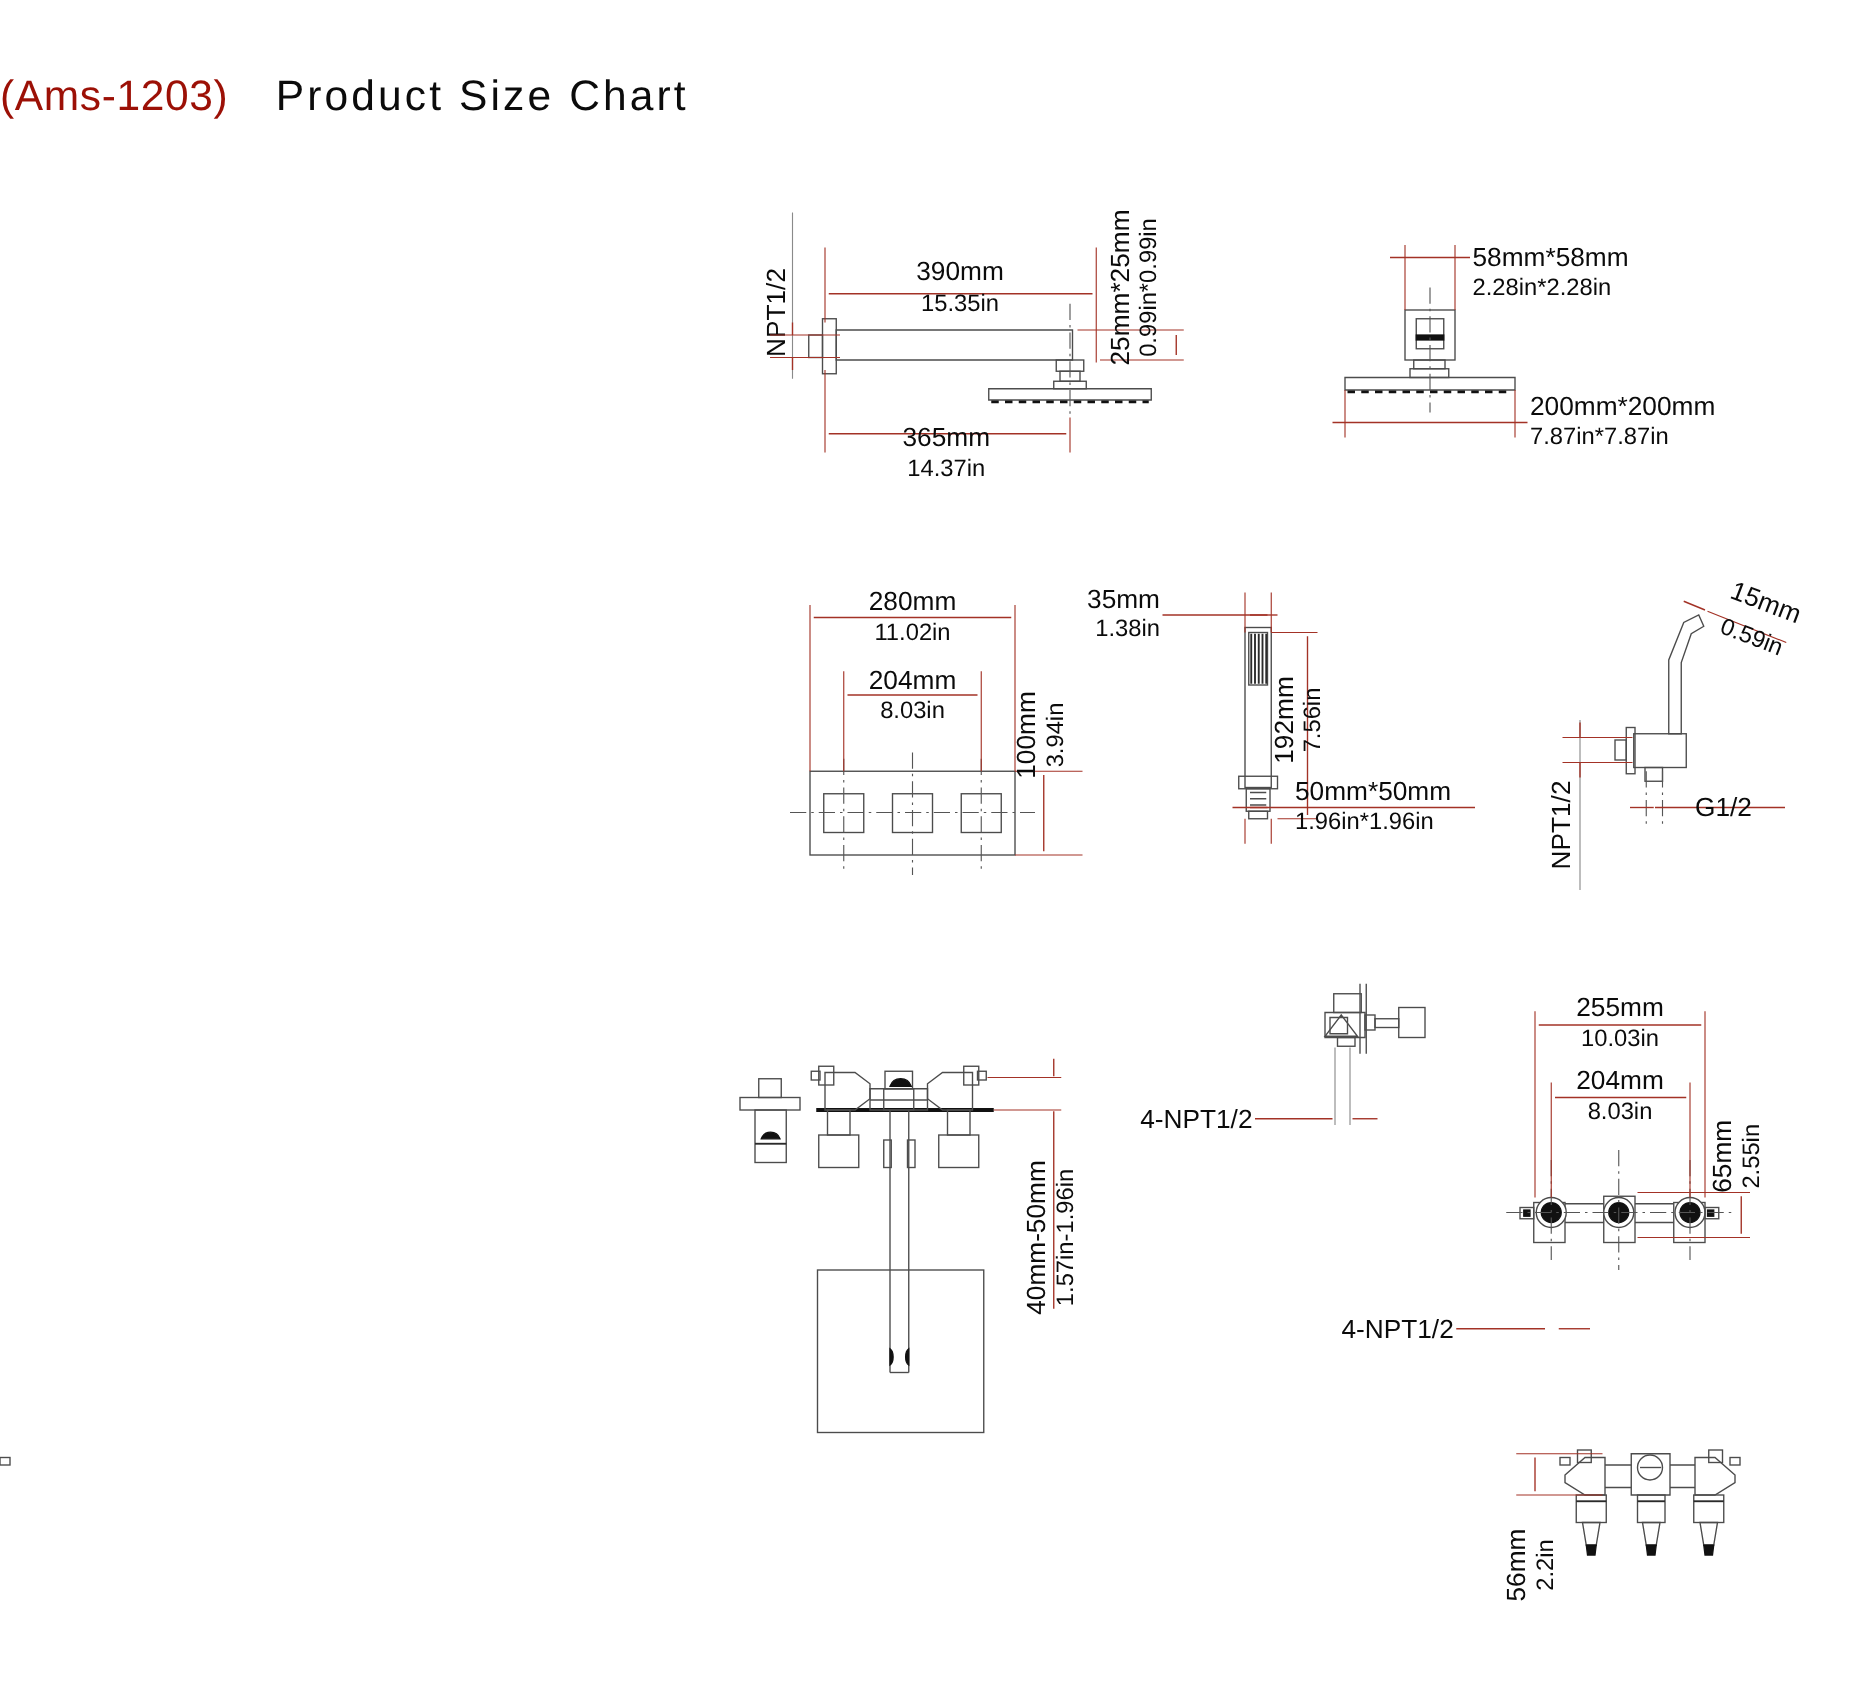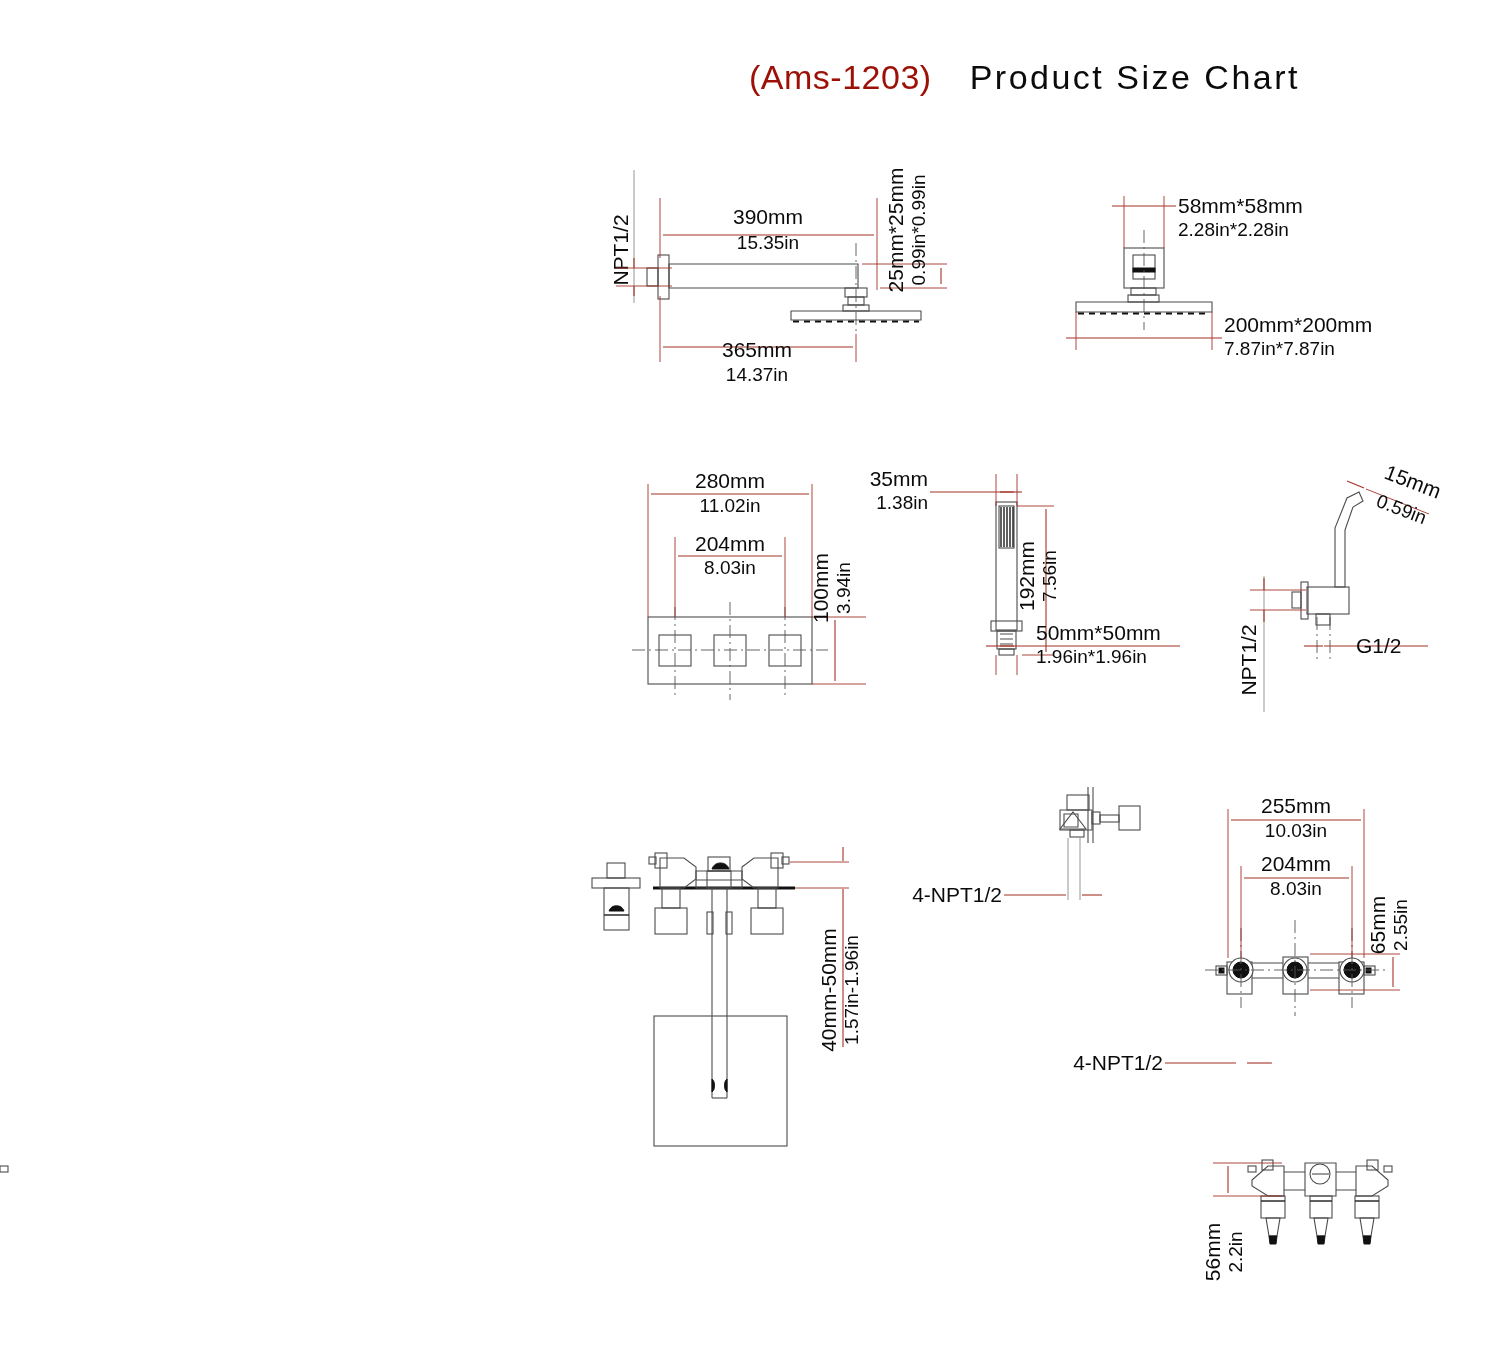--- a/index.html
+++ b/index.html
@@ -18,23 +18,22 @@
     position: absolute;
     left: 0; top: 0;
     width: 1500px;
     height: 1351px;
   }
   .title-wrap {
     position: absolute;
     left: 0;
     top: 58px;
     width: 1288px;
-    text-align: right;
+    text-align: left;
     white-space: nowrap;
-    padding-left: 12px;
   }
   .title-code {
     font-size: 34px;
     color: #9c1006;
     letter-spacing: 0.5px;
     font-family: "Liberation Sans", sans-serif;
   }
   .title-main {
     font-size: 34px;
     color: #0b0b0b;

